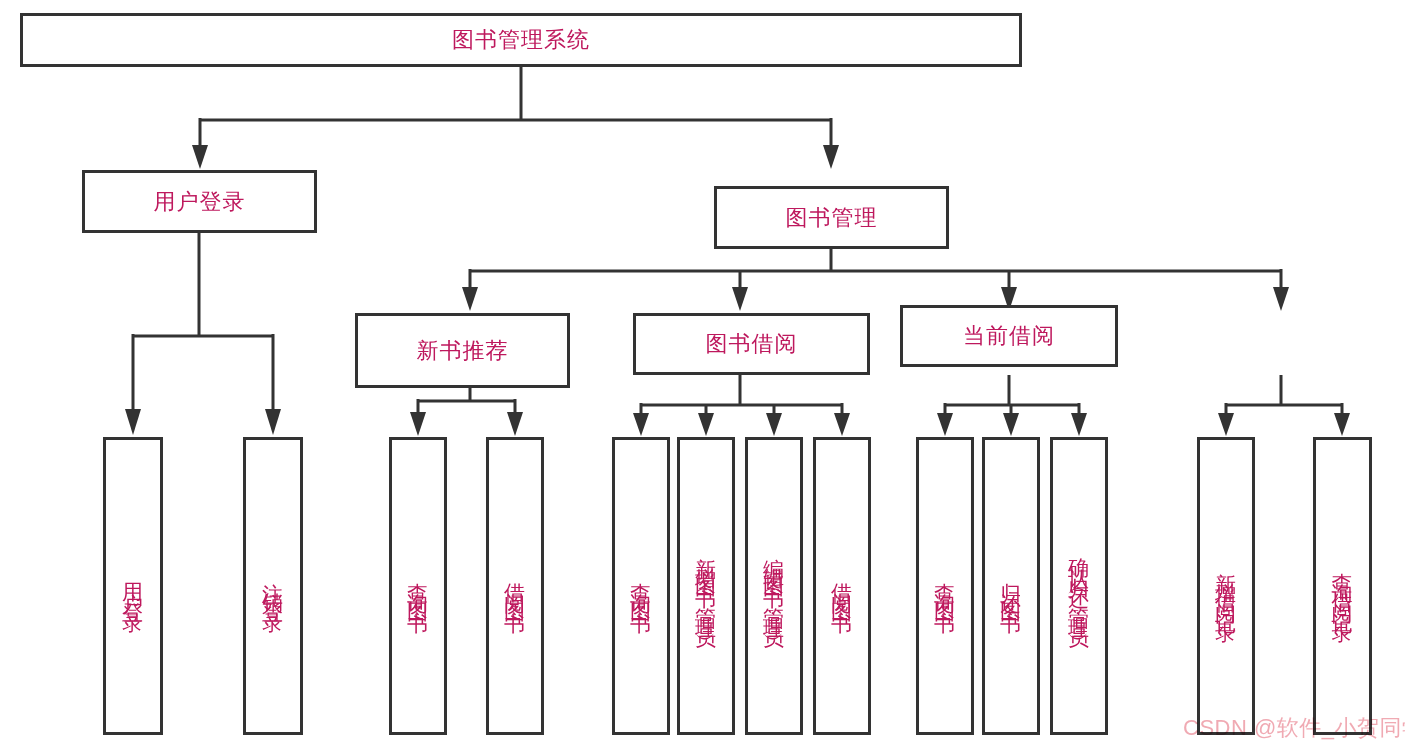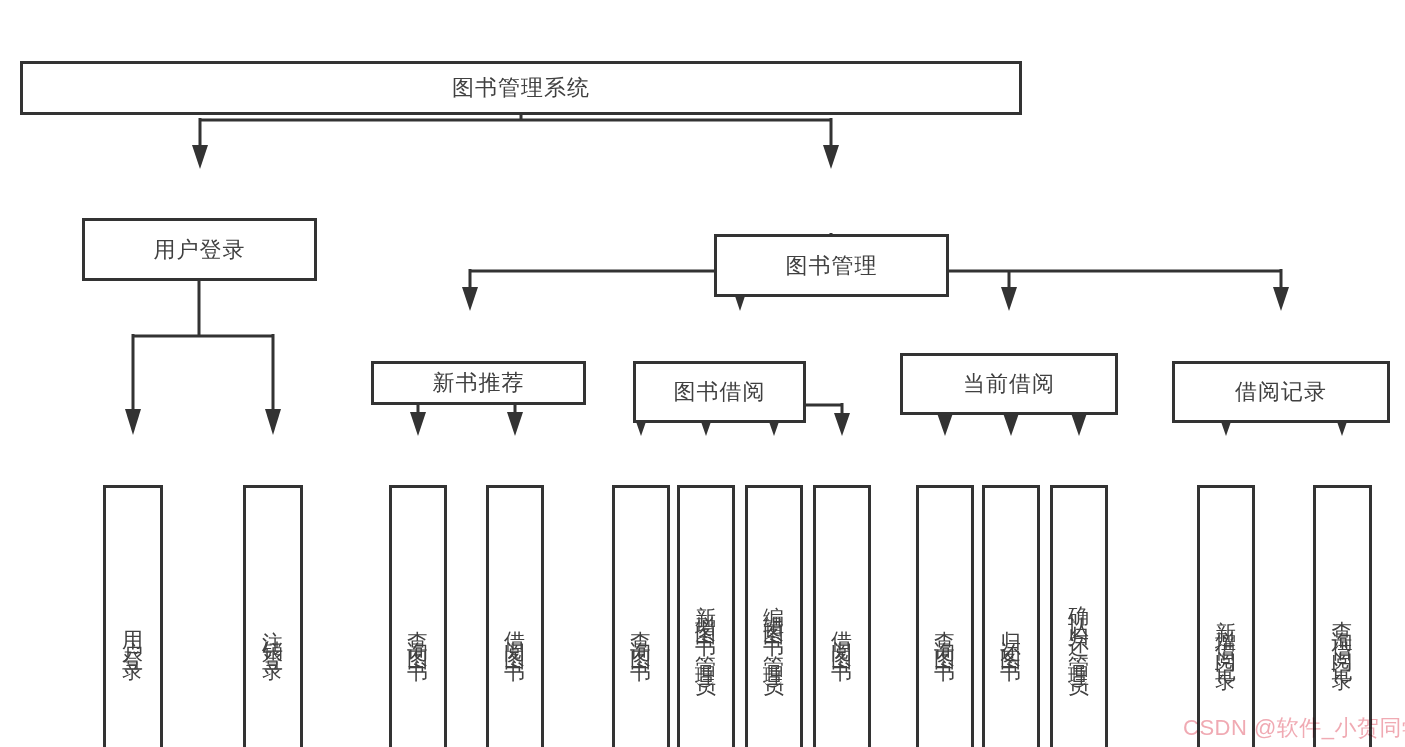--- a/index.html
+++ b/index.html
@@ -20,27 +20,26 @@
     left: 0;
     top: 0;
     width: 1405px;
     height: 747px;
   }
   .node {
     position: absolute;
     box-sizing: border-box;
     border: 3px solid #333333;
     background: #ffffff;
-    color: #404040;
+    color: #be185d;
     display: flex;
     align-items: center;
     justify-content: center;
     text-align: left;
     z-index: 2;
-    margin-top: 48px;
   }
   .hbox {
     font-size: 22px;
     letter-spacing: 1px;
     line-height: 1;
     white-space: nowrap;
   }
   .vbox {
     writing-mode: vertical-rl;
     text-orientation: mixed;
@@ -122,24 +121,23 @@
       <polygon class="head" points="1218,413 1234,413 1226,436"></polygon>
       <polygon class="head" points="1334,413 1350,413 1342,436"></polygon>
     </g>
   </svg>
 
   <div class="node hbox" style="left:20px; top:13px; width:1002px; height:54px">图书管理系统</div>
 
   <div class="node hbox" style="left:82px; top:170px; width:235px; height:63px">用户登录</div>
   <div class="node hbox" style="left:714px; top:186px; width:235px; height:63px">图书管理</div>
 
-  <div class="node hbox" style="left:371px; top:313px; width:215px; height:44px">新书推荐</div>
-  <div class="node hbox" style="left:633px; top:313px; width:173px; height:62px">图书借阅</div>
+  <div class="node hbox" style="left:355px; top:313px; width:215px; height:75px">新书推荐</div>
+  <div class="node hbox" style="left:633px; top:313px; width:237px; height:62px">图书借阅</div>
   <div class="node hbox" style="left:900px; top:305px; width:218px; height:62px">当前借阅</div>
-  <div class="node hbox" style="left:1172px; top:313px; width:218px; height:62px">借阅记录</div>
 
   <div class="node vbox" style="left:103px; top:437px; width:60px; height:298px">用户登录</div>
   <div class="node vbox" style="left:243px; top:437px; width:60px; height:298px">注销登录</div>
 
   <div class="node vbox" style="left:389px; top:437px; width:58px; height:298px">查询图书</div>
   <div class="node vbox" style="left:486px; top:437px; width:58px; height:298px">借阅图书</div>
 
   <div class="node vbox" style="left:612px; top:437px; width:58px; height:298px">查询图书</div>
   <div class="node vbox" style="left:677px; top:437px; width:58px; height:298px">新增图书（管理员）</div>
   <div class="node vbox" style="left:745px; top:437px; width:58px; height:298px">编辑图书（管理员）</div>

